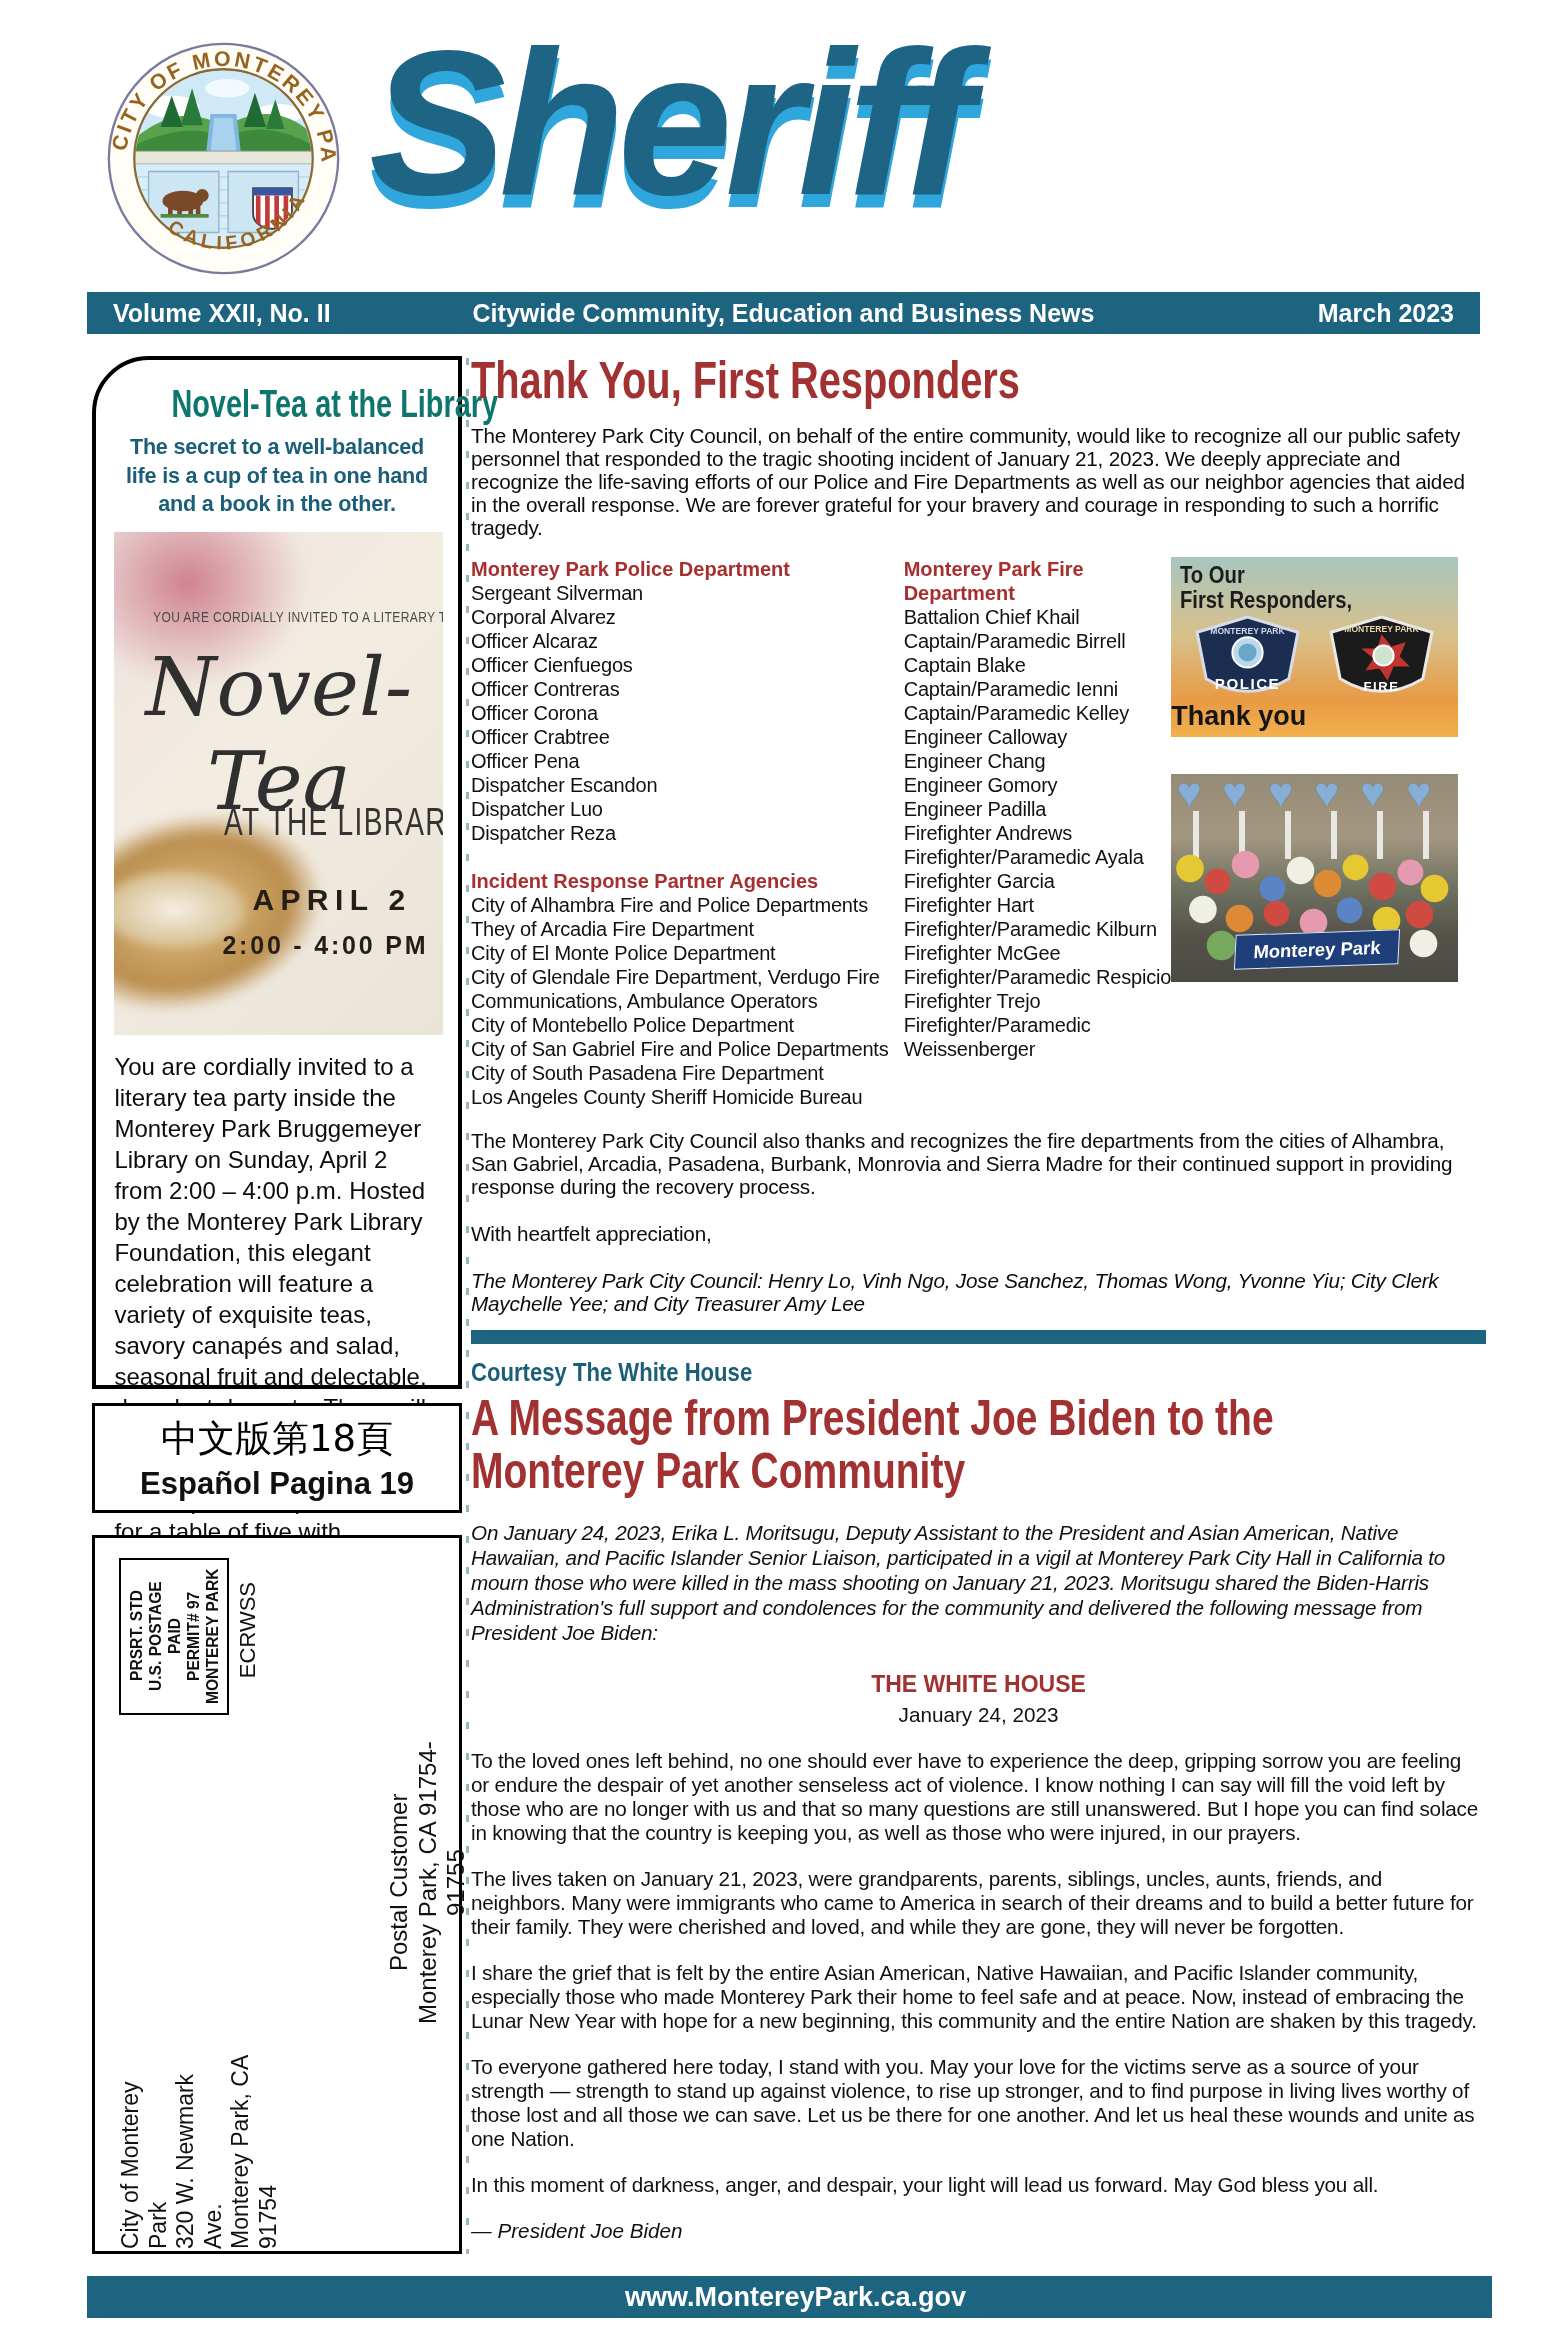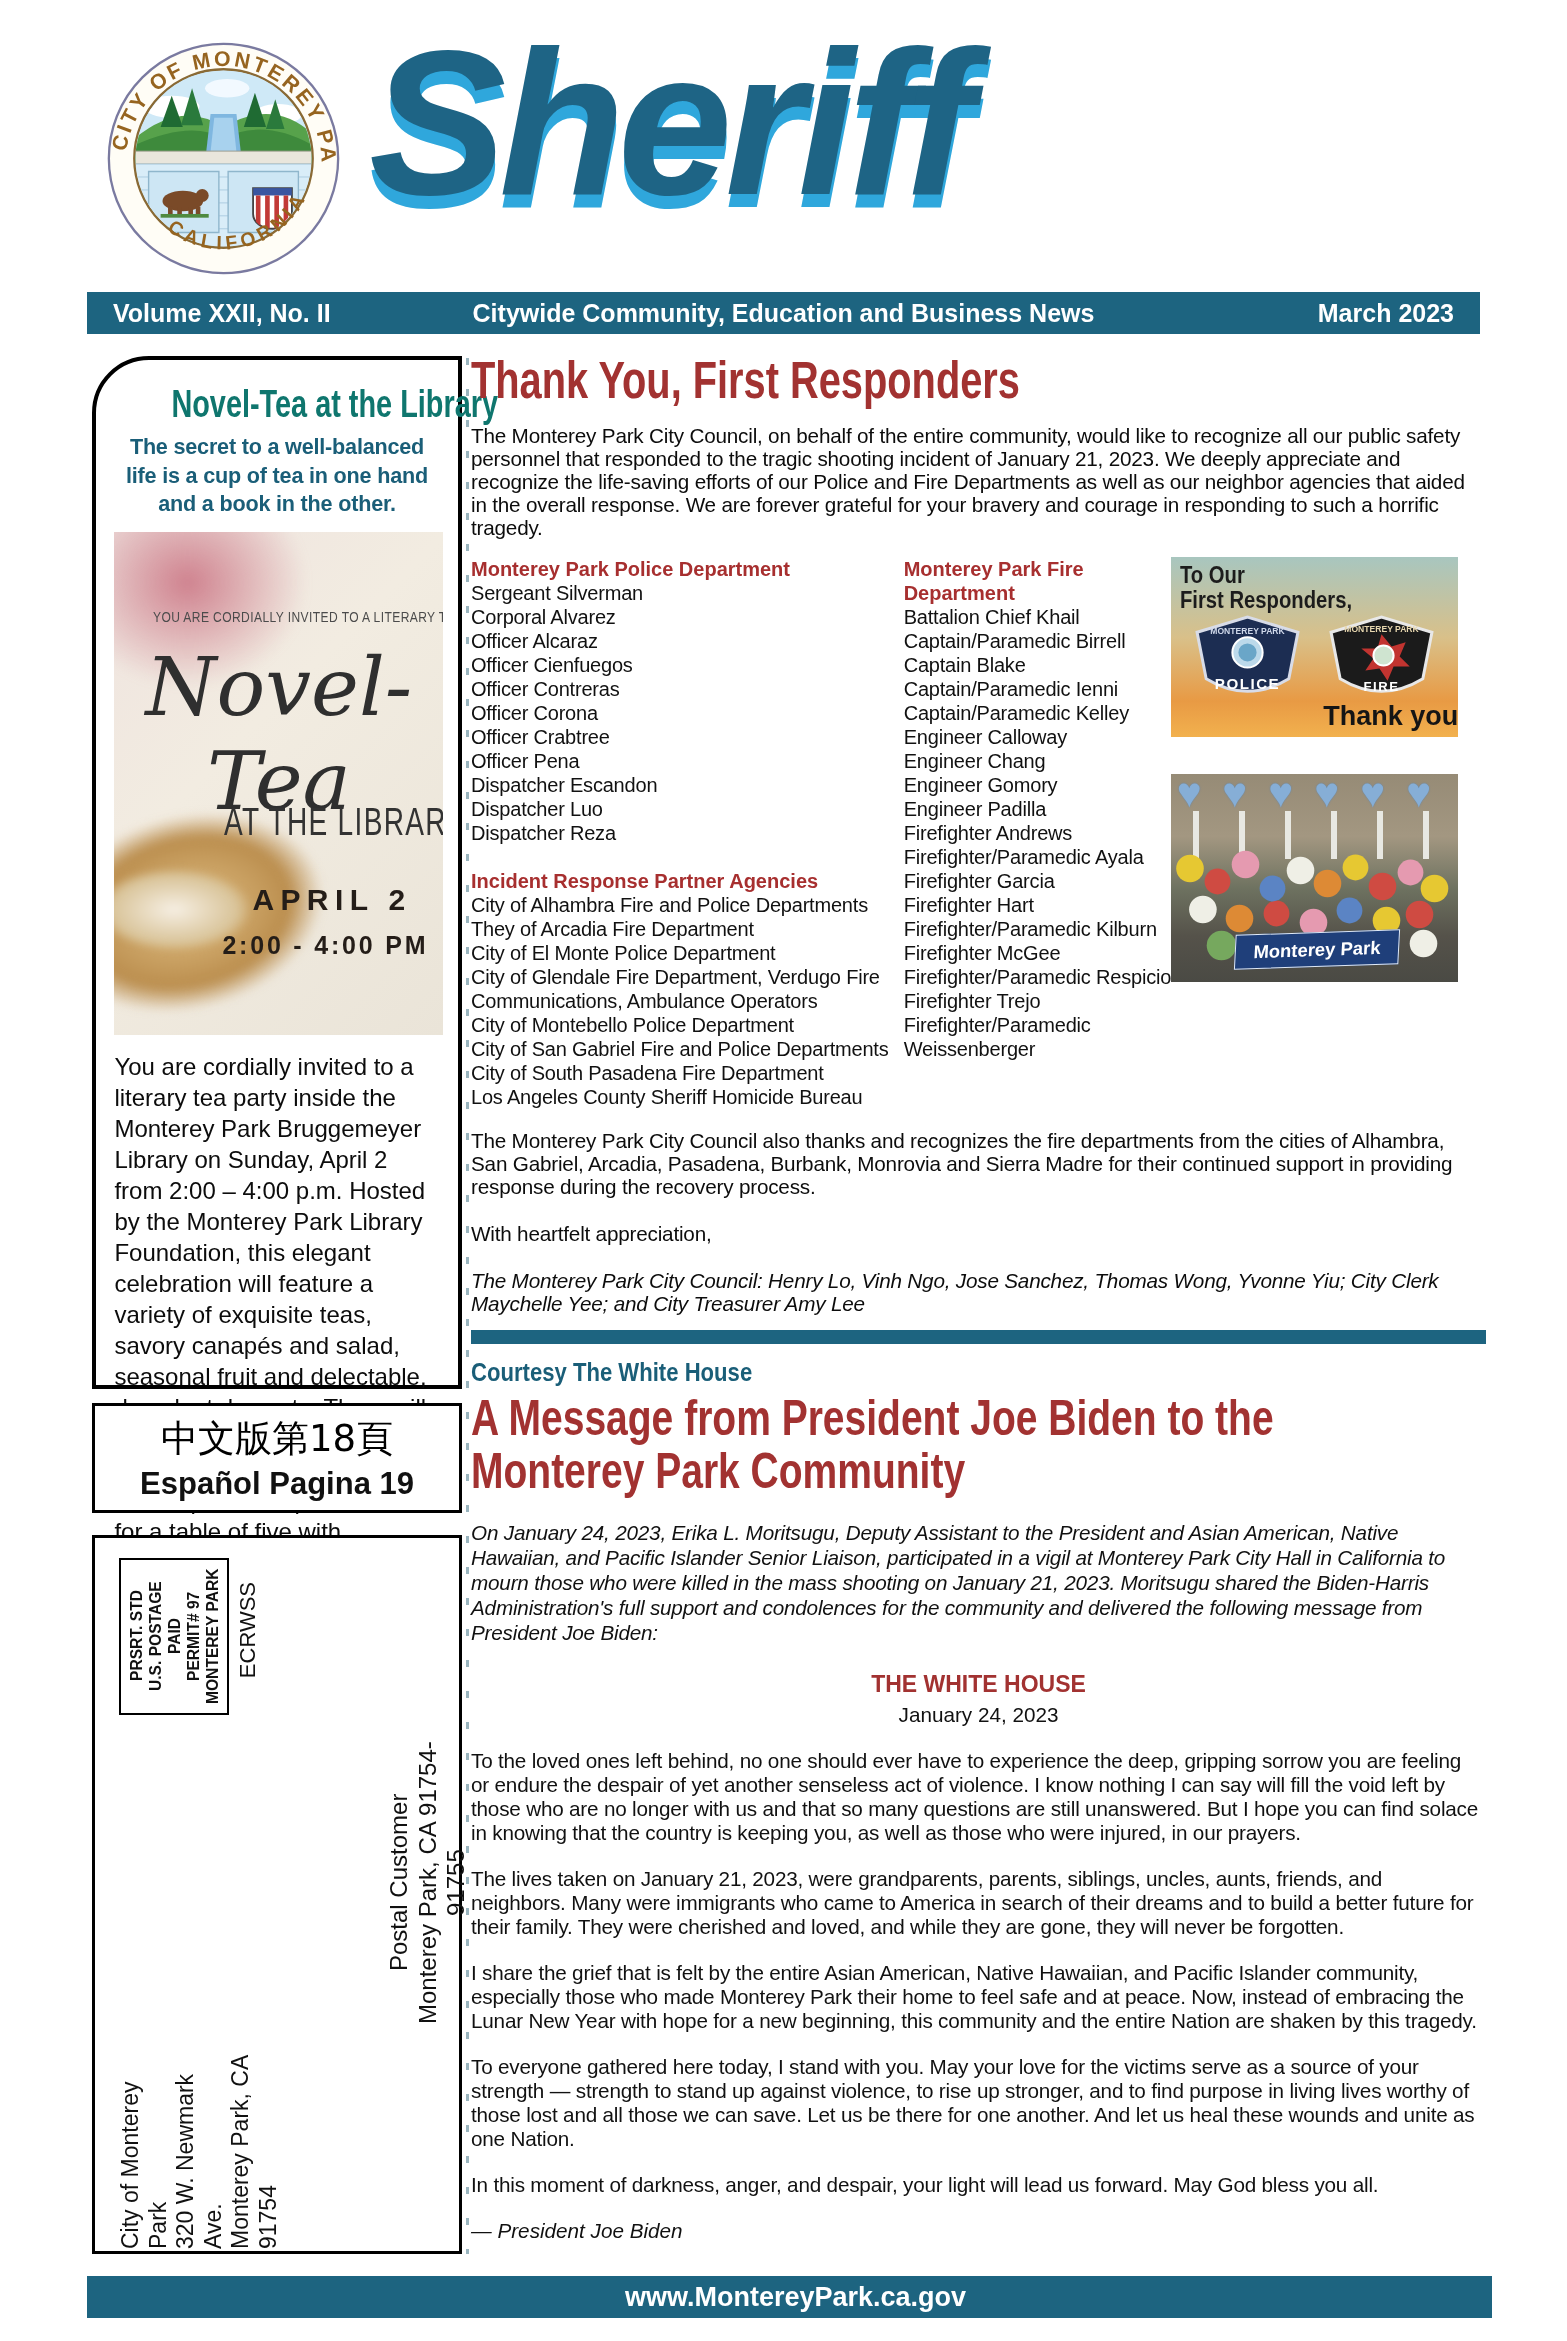--- a/index.html
+++ b/index.html
@@ -77,21 +77,21 @@
   .thanks-p{margin-top:20px;width:1003px;}
   .appre{margin-top:24px;}
   .council{margin-top:24px;font-style:italic;width:1003px;}
 
   
   .photo1{position:relative;width:287px;height:180px;overflow:hidden;
       background:linear-gradient(180deg,#a8c6bf 0%,#d9c089 45%,#e89a44 80%,#f2b14e 100%);}
   .p1-line{position:absolute;left:9.2px;top:5.5px;font-size:23px;font-weight:bold;color:#1c1c1c;line-height:25px;white-space:nowrap;}
   .p1-line>span{display:inline-block;transform:scaleX(.88);transform-origin:0 0;}
   .badges{position:absolute;left:0;top:53px;width:100%;display:flex;justify-content:center;gap:13px;}
-  .p1-thanks{position:absolute;left:0;bottom:5.5px;width:100%;text-align:right;font-size:27px;font-weight:bold;color:#151515;}
+  .p1-thanks{position:absolute;left:0;bottom:5.5px;width:100%;text-align:left;font-size:27px;font-weight:bold;color:#151515;}
 
   
   .photo2{position:relative;width:287px;height:208px;margin-top:37px;overflow:hidden;
       background:linear-gradient(180deg,#968b76 0%,#a39781 30%,#6e7260 55%,#55524a 78%,#4a4a44 100%);}
   .heart{position:absolute;top:-5.5px;font-size:42px;color:#86aed6;text-shadow:0 0 1.8px #5f86b0;}
   .post{position:absolute;top:37px;width:5.5px;height:48px;background:#e8e8e2;}
   .dots{position:absolute;left:7.3px;top:0;width:13px;height:13px;border-radius:50%;background:transparent;
       box-shadow:5.5px 88px 0 7.3px #e6c832,33px 101px 0 6.4px #cf4b42,61px 84px 0 7.3px #e59ab0,
       88px 108px 0 6.4px #5b84c4,116px 90px 0 7.3px #efefe6,143px 103px 0 7.3px #dd8a35,
       171px 87px 0 6.4px #e6c832,198px 106px 0 7.3px #cf4b42,226px 92px 0 6.4px #e59ab0,

